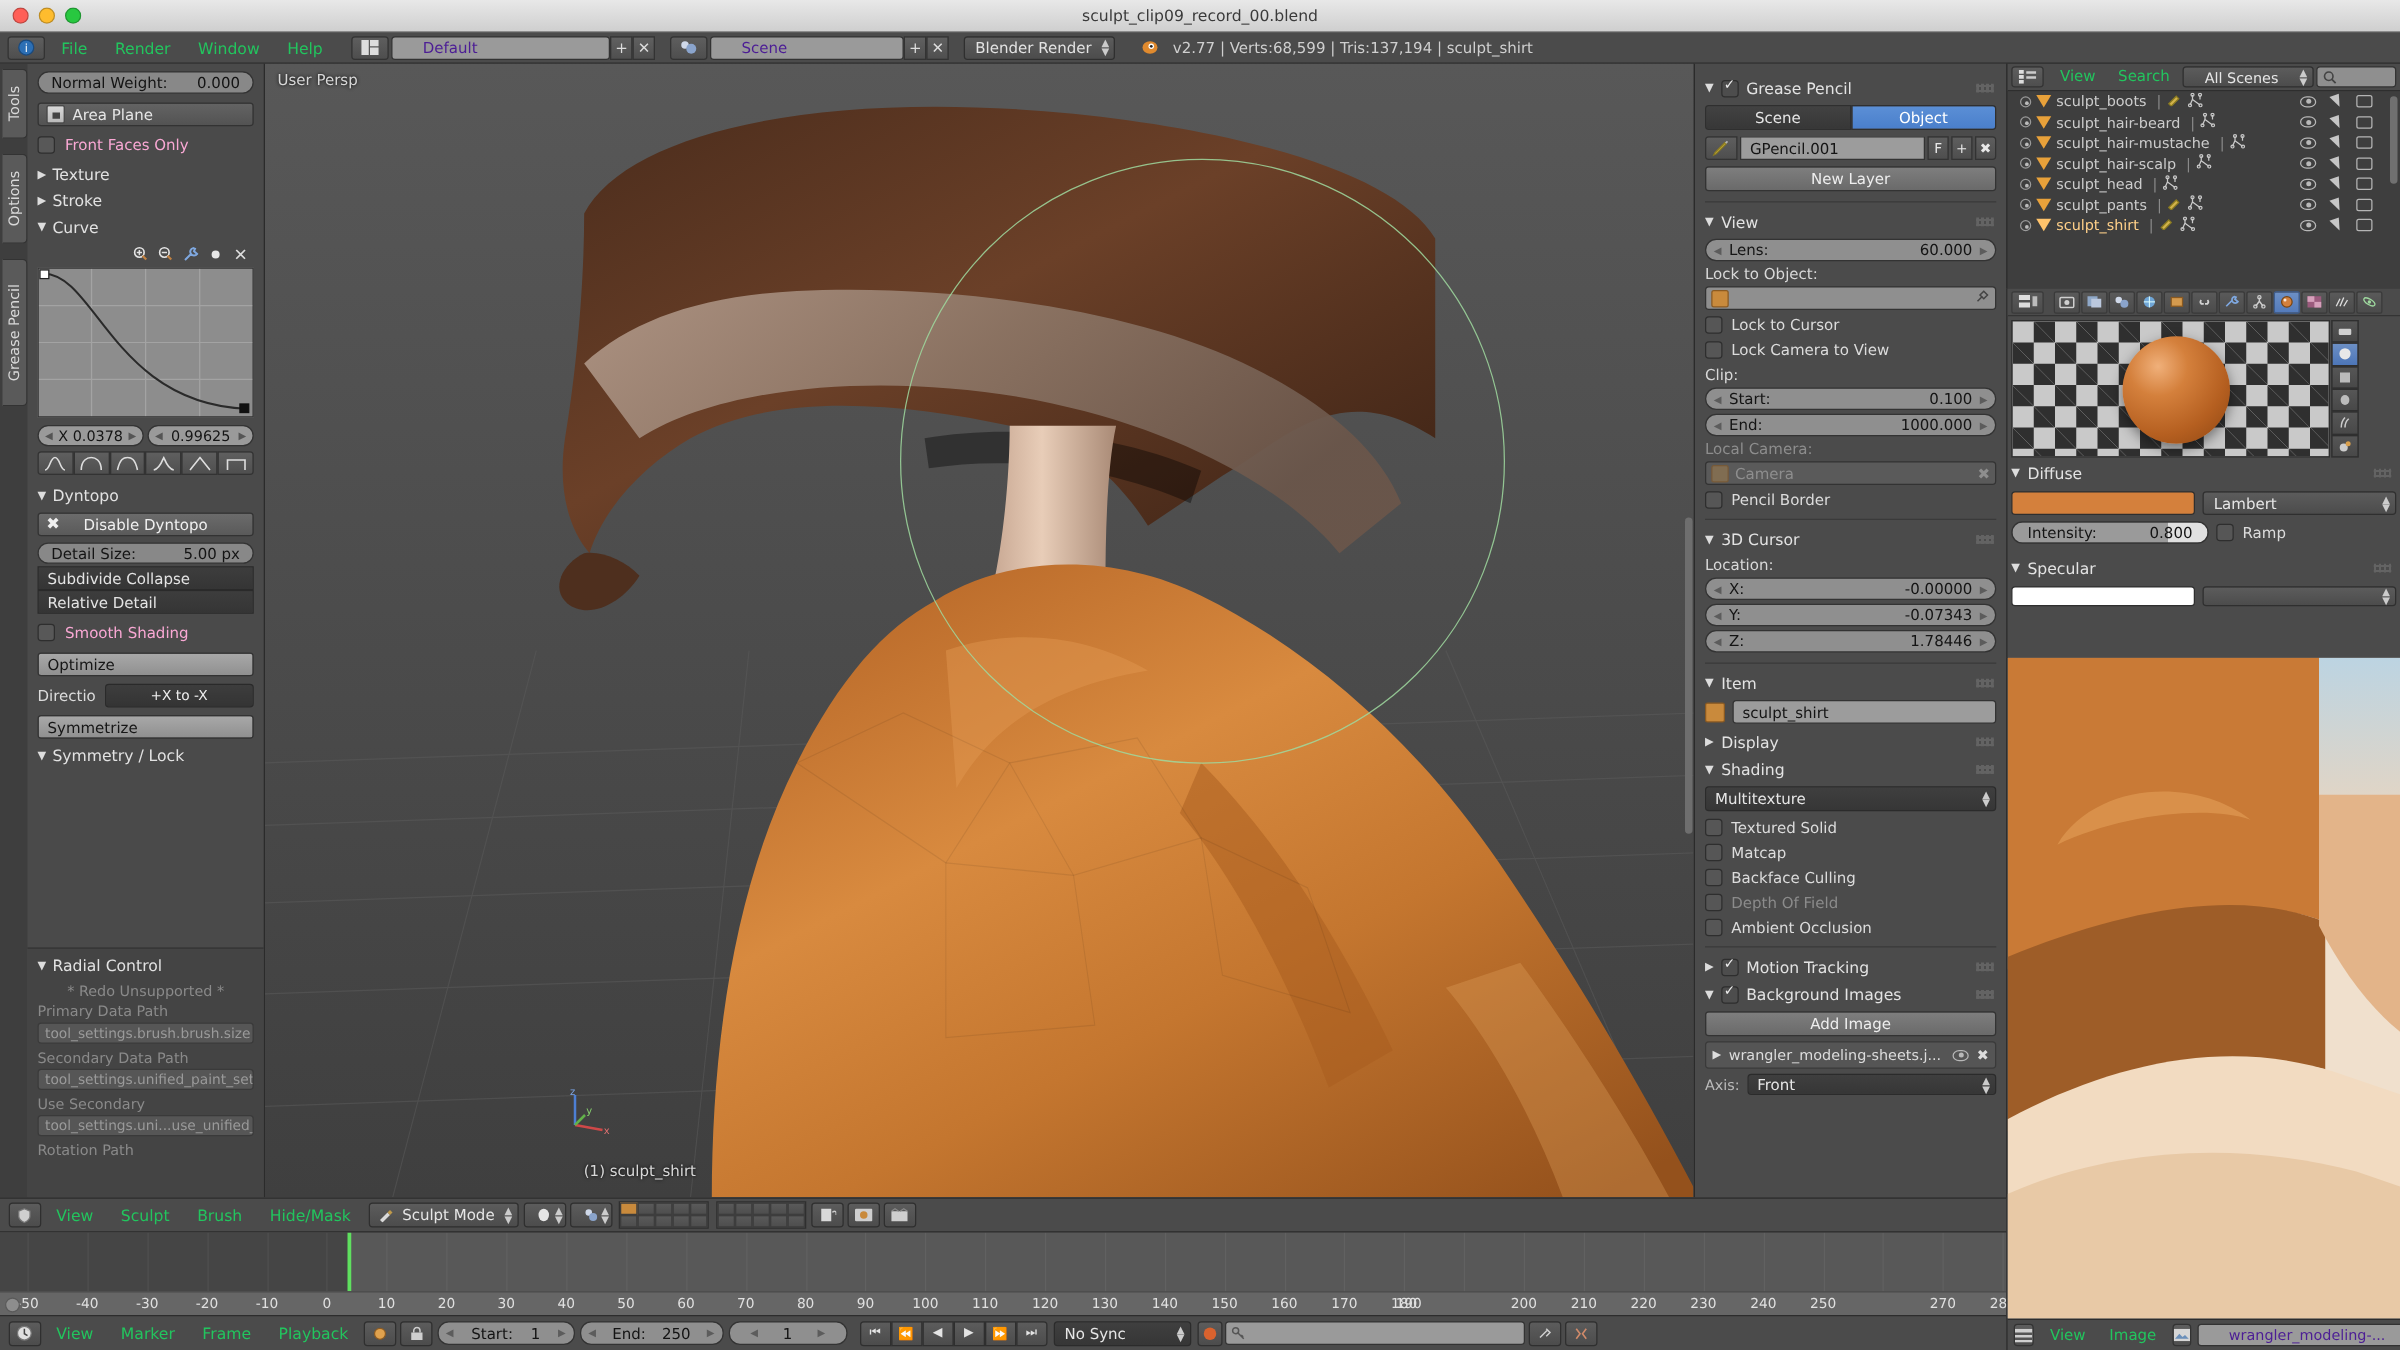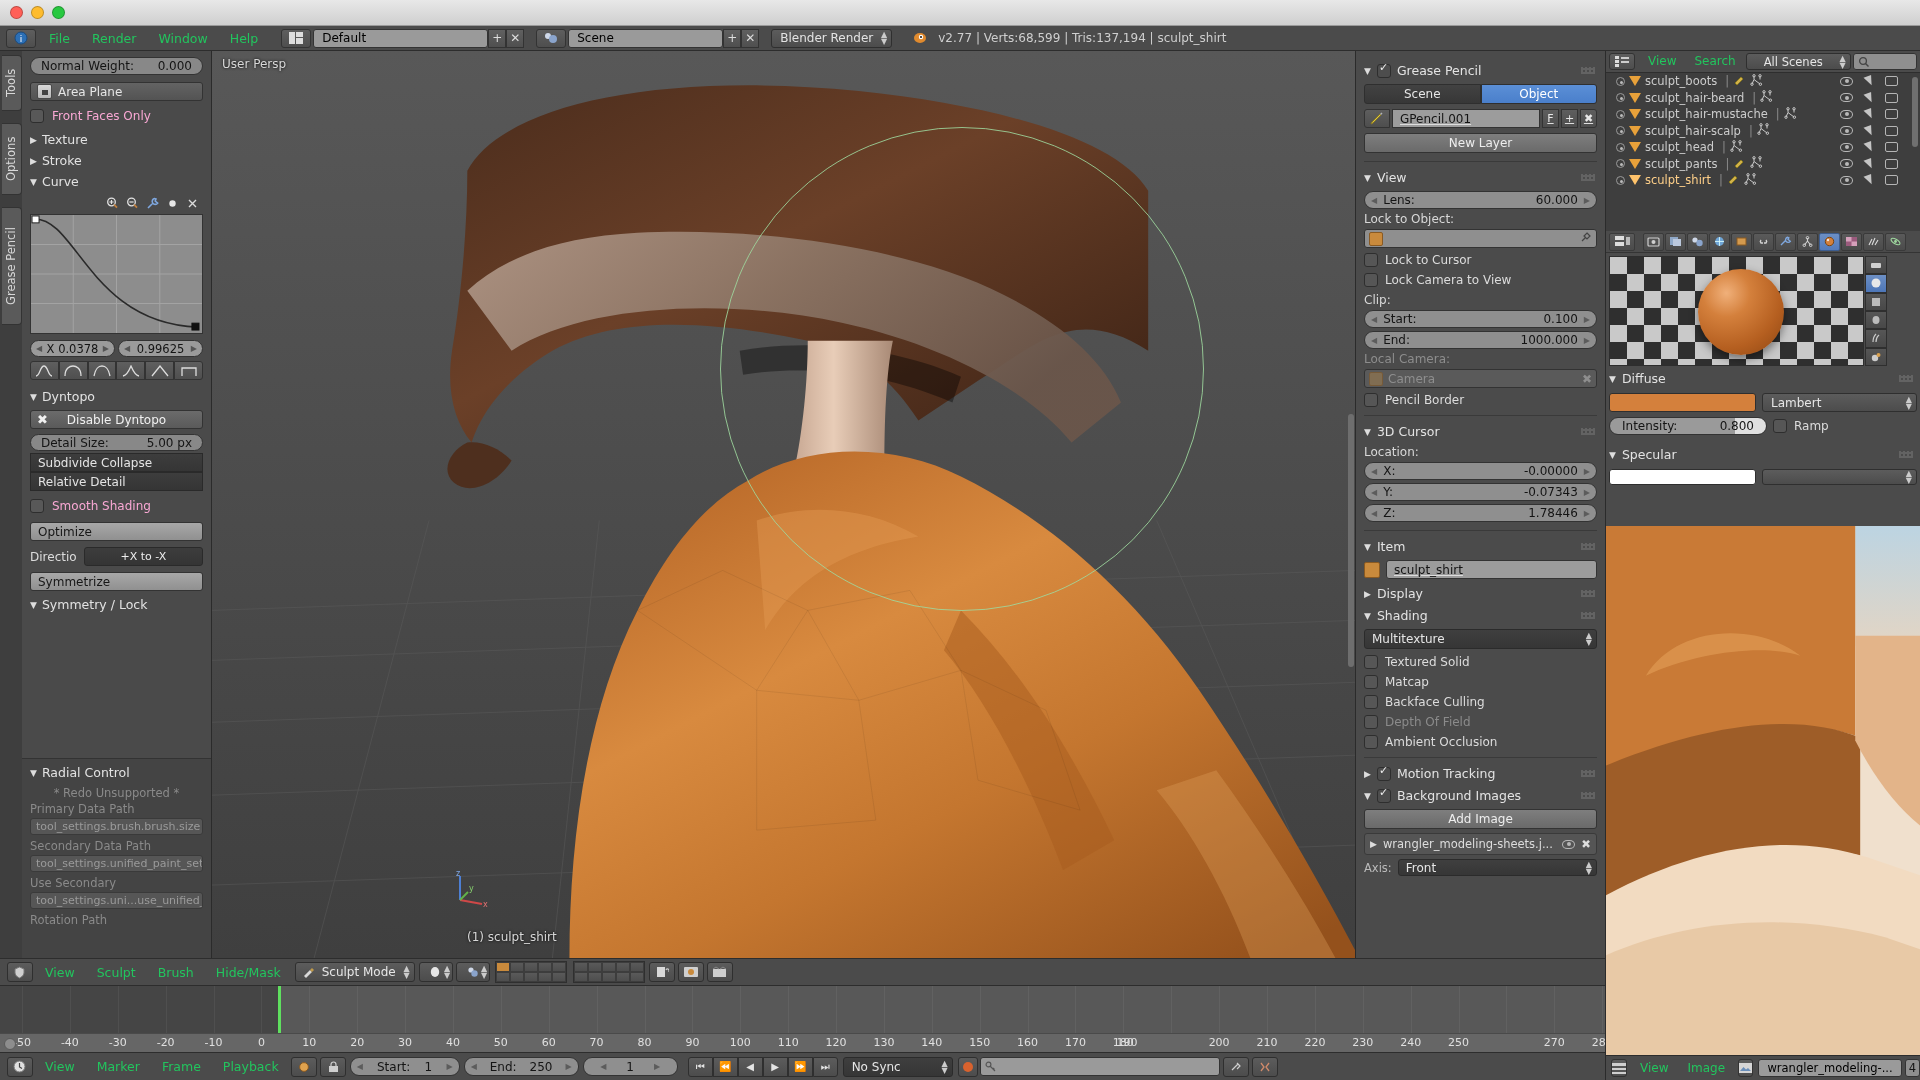--- a/index.html
+++ b/index.html
@@ -19,21 +19,21 @@
 
   
   #topbar{position:absolute;left:0;top:26px;width:1920px;height:25px;
     background:#4b4b4b;border-bottom:1px solid #2d2d2d;display:flex;align-items:center;
     gap:0px;padding-left:4px;}
   .menu-item{padding:0 11px;line-height:25px;color:#22c55e;font-size:12.5px;cursor:default;}
   .hdr-icobtn{width:30px;height:19px;background:linear-gradient(#5e5e5e,#4e4e4e);
     border:1px solid #333;border-radius:3px;display:flex;align-items:center;
     justify-content:center;margin:0 2px;}
   .hdr-field{height:19px;background:#9a9a9a;border:1px solid #333;border-radius:3px;
-    display:flex;align-items:center;padding:0 8px;color:#000000;font-size:12px;}
+    display:flex;align-items:center;padding:0 24px;color:#4c1d95;font-size:12px;}
   .sq-btn{width:18px;height:19px;background:linear-gradient(#606060,#4f4f4f);
     border:1px solid #333;display:flex;align-items:center;justify-content:center;
     color:#ddd;font-size:12px;}
   .engine-sel{height:19px;min-width:110px;background:linear-gradient(#5c5c5c,#4c4c4c);
     border:1px solid #2f2f2f;border-radius:3px;display:flex;align-items:center;
     justify-content:center;color:#e3e3e3;font-size:12px;position:relative;padding:0 18px 0 8px;}
   .spin{position:absolute;right:4px;font-size:8px;line-height:7px;color:#ccc;}
   #statstext{color:#cfcfcf;font-size:12px;margin-left:10px;}
 
   
@@ -112,21 +112,21 @@
     margin:7px 0 6px 0;position:relative;}
   .grip{position:absolute;right:2px;top:4px;width:14px;height:7px;
     background:repeating-linear-gradient(90deg,#6a6a6a 0 2px,transparent 2px 4px),
                repeating-linear-gradient(0deg,#6a6a6a 0 2px,transparent 2px 4px);
     opacity:.8;}
   .segrow{display:flex;margin-bottom:5px;}
   .seg{flex:1;height:20px;display:flex;align-items:center;justify-content:center;
     border:1px solid #2f2f2f;font-size:12px;color:#e6e6e6;}
   .seg.off{background:linear-gradient(#424242,#373737);border-radius:3px 0 0 3px;}
   .seg.on{background:linear-gradient(#5b8fd6,#4a7fcb);border-radius:0 3px 3px 0;color:#fff;}
-  .idrow{display:flex;gap:2px;align-items:center;margin-bottom:5px;text-decoration:underline;}
+  .idrow{display:flex;gap:2px;align-items:center;margin-bottom:5px;}
   .idico{width:26px;height:19px;background:linear-gradient(#5e5e5e,#4e4e4e);border:1px solid #333;
     border-radius:3px 0 0 3px;display:flex;align-items:center;justify-content:center;}
   .idname{flex:1;height:19px;background:#9c9c9c;border:1px solid #333;display:flex;
     align-items:center;padding-left:7px;color:#141414;font-size:12px;}
   .idbtn{width:17px;height:19px;background:linear-gradient(#5e5e5e,#4e4e4e);border:1px solid #333;
     display:flex;align-items:center;justify-content:center;color:#e8e8e8;font-size:11px;}
   .wide-btn{height:20px;background:linear-gradient(#7e7e7e,#6a6a6a);border:1px solid #333;
     border-radius:3px;display:flex;align-items:center;justify-content:center;color:#eee;
     font-size:12px;margin-bottom:4px;}
   .np-num{height:18px;background:#8f8f8f;border:1px solid #333;border-radius:9px;
@@ -259,20 +259,21 @@
 </style>
 </head>
 <body>
 
 <div id="titlebar">
   <div class="tl-dots">
     <div class="dot r"></div>
     <div class="dot y"></div>
     <div class="dot g"></div>
   </div>
+  <div id="title-text">sculpt_clip09_record_00.blend</div>
 </div>
 
 <div id="topbar">
   <div class="hdr-icobtn">
     <svg width="14" height="14" viewBox="0 0 14 14">
         <circle cx="7" cy="7" r="6" fill="#2c6fb5" stroke="#1b4a7d"></circle>
         <text x="7" y="10.5" font-size="9" fill="#fff" text-anchor="middle" font-family="DejaVu Sans">i</text>
       </svg>
   </div>
   <div class="menu-item">File</div>

